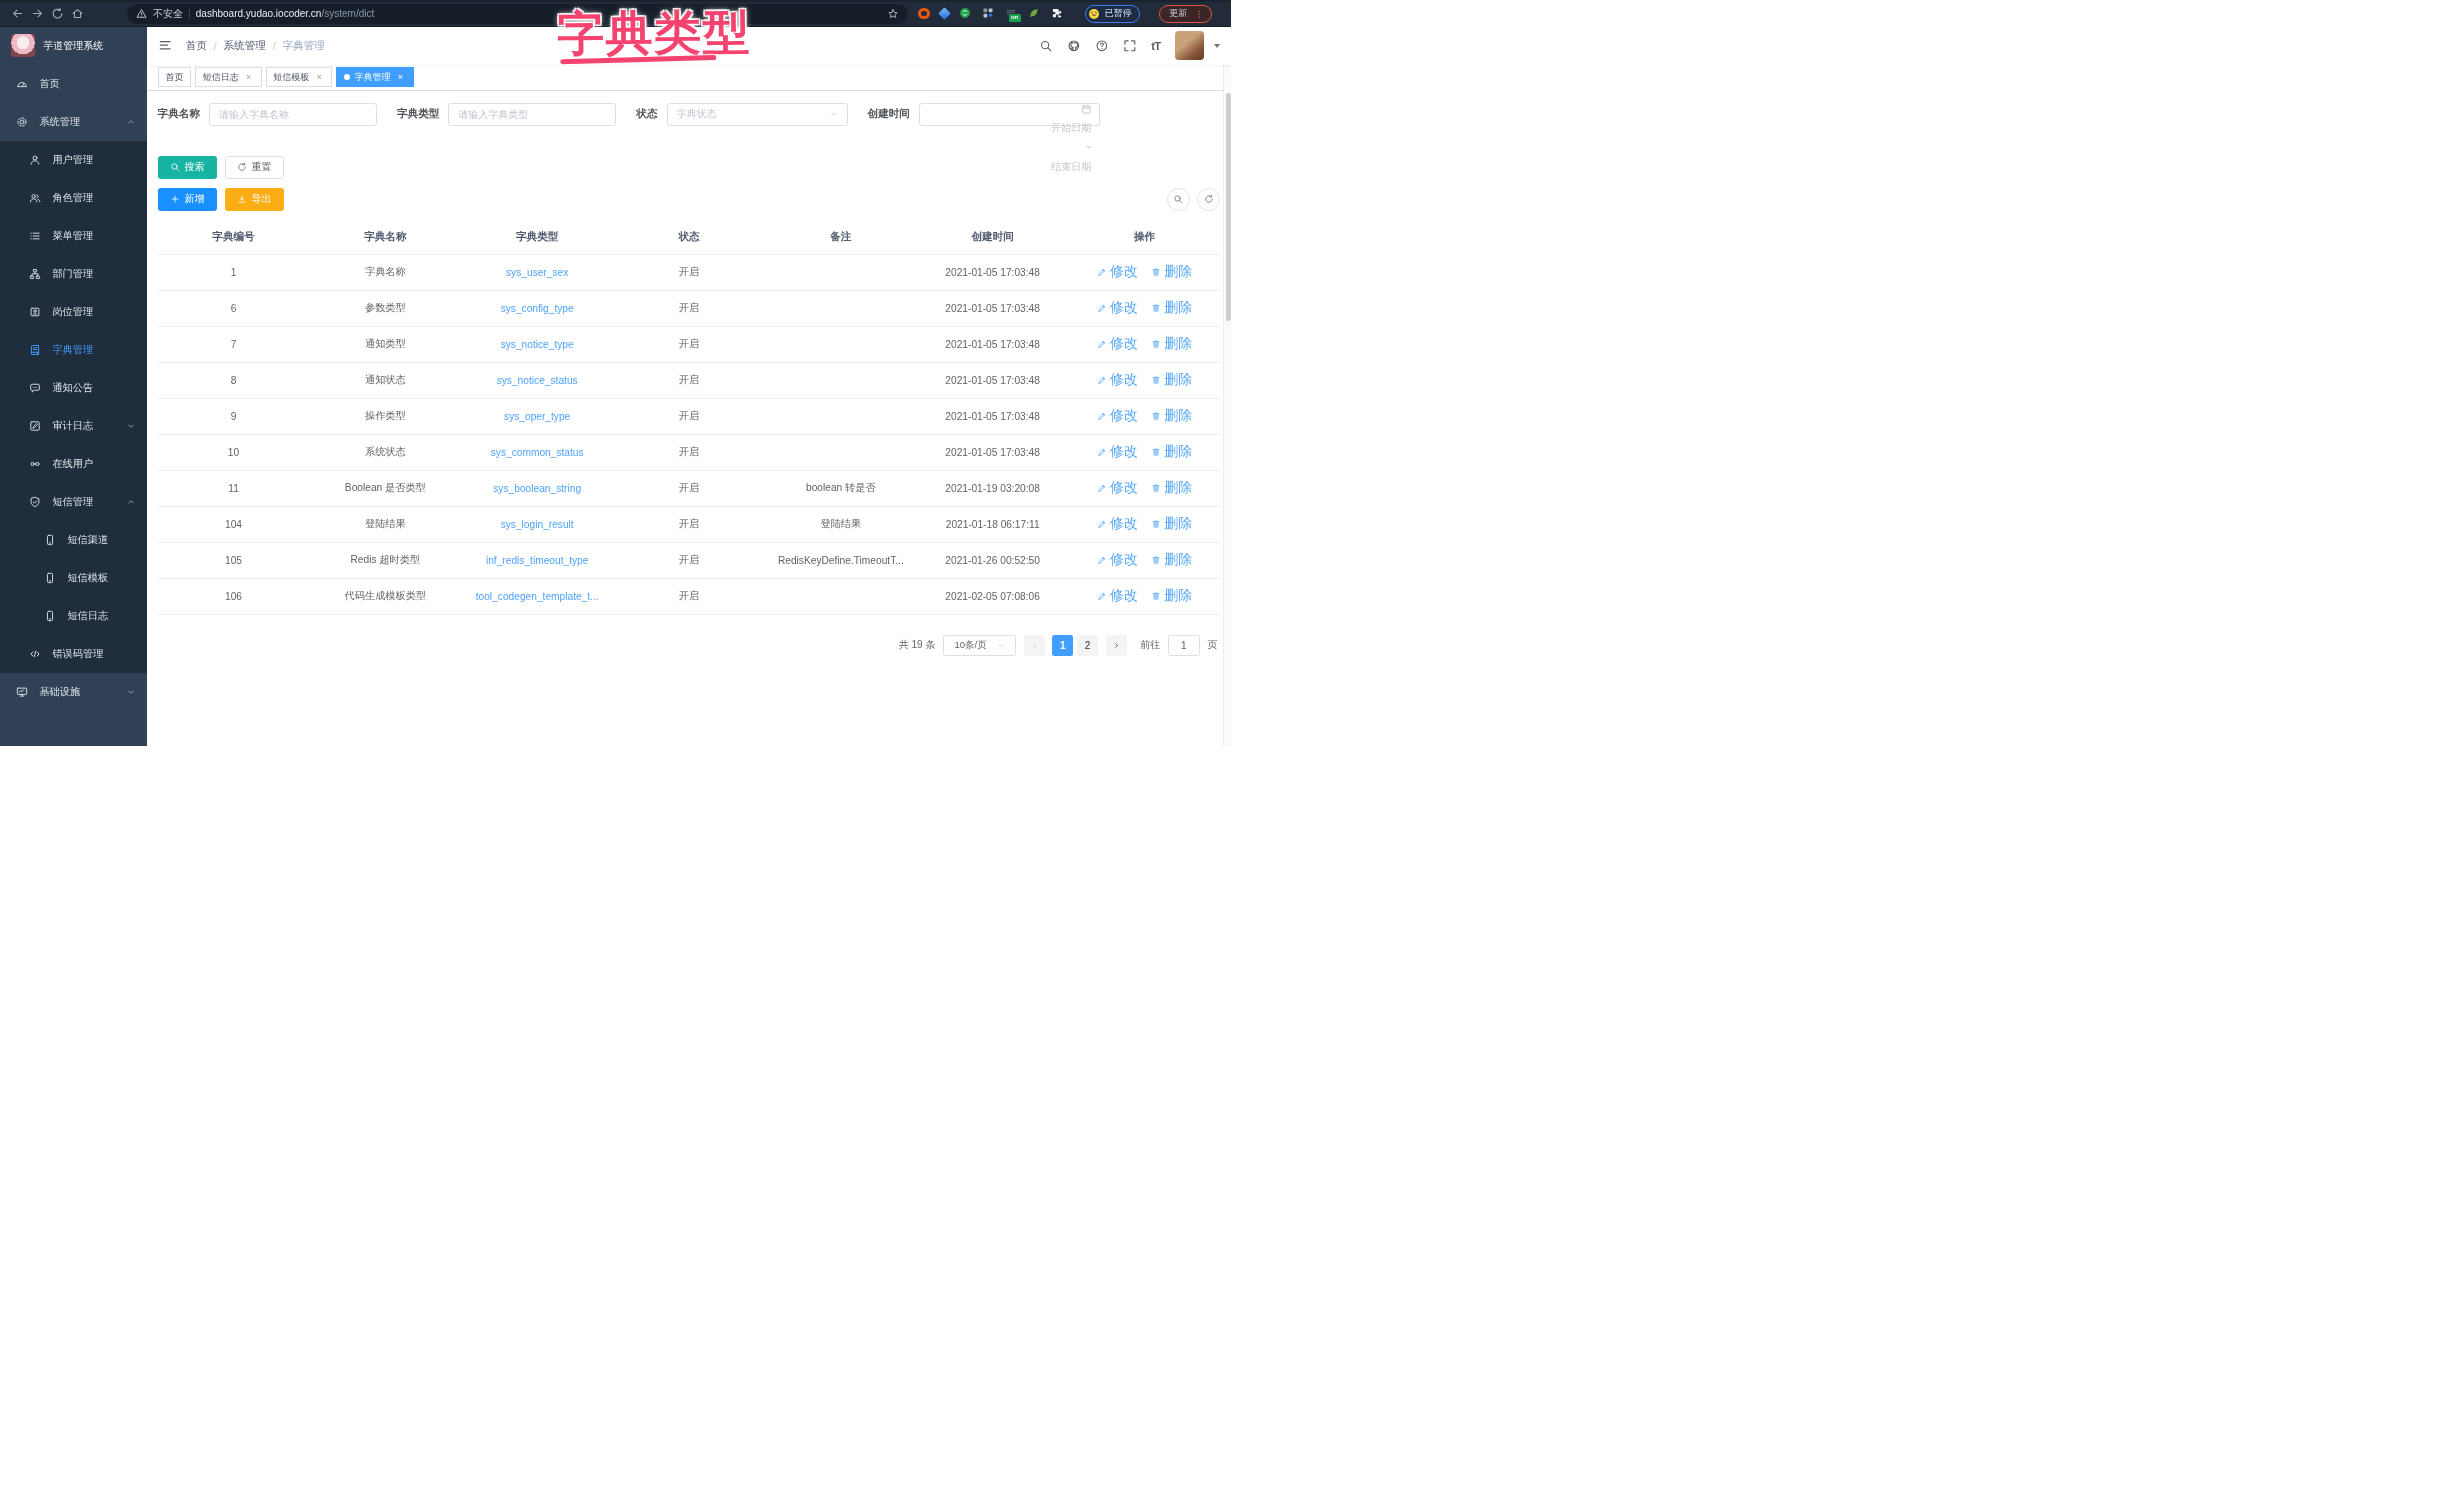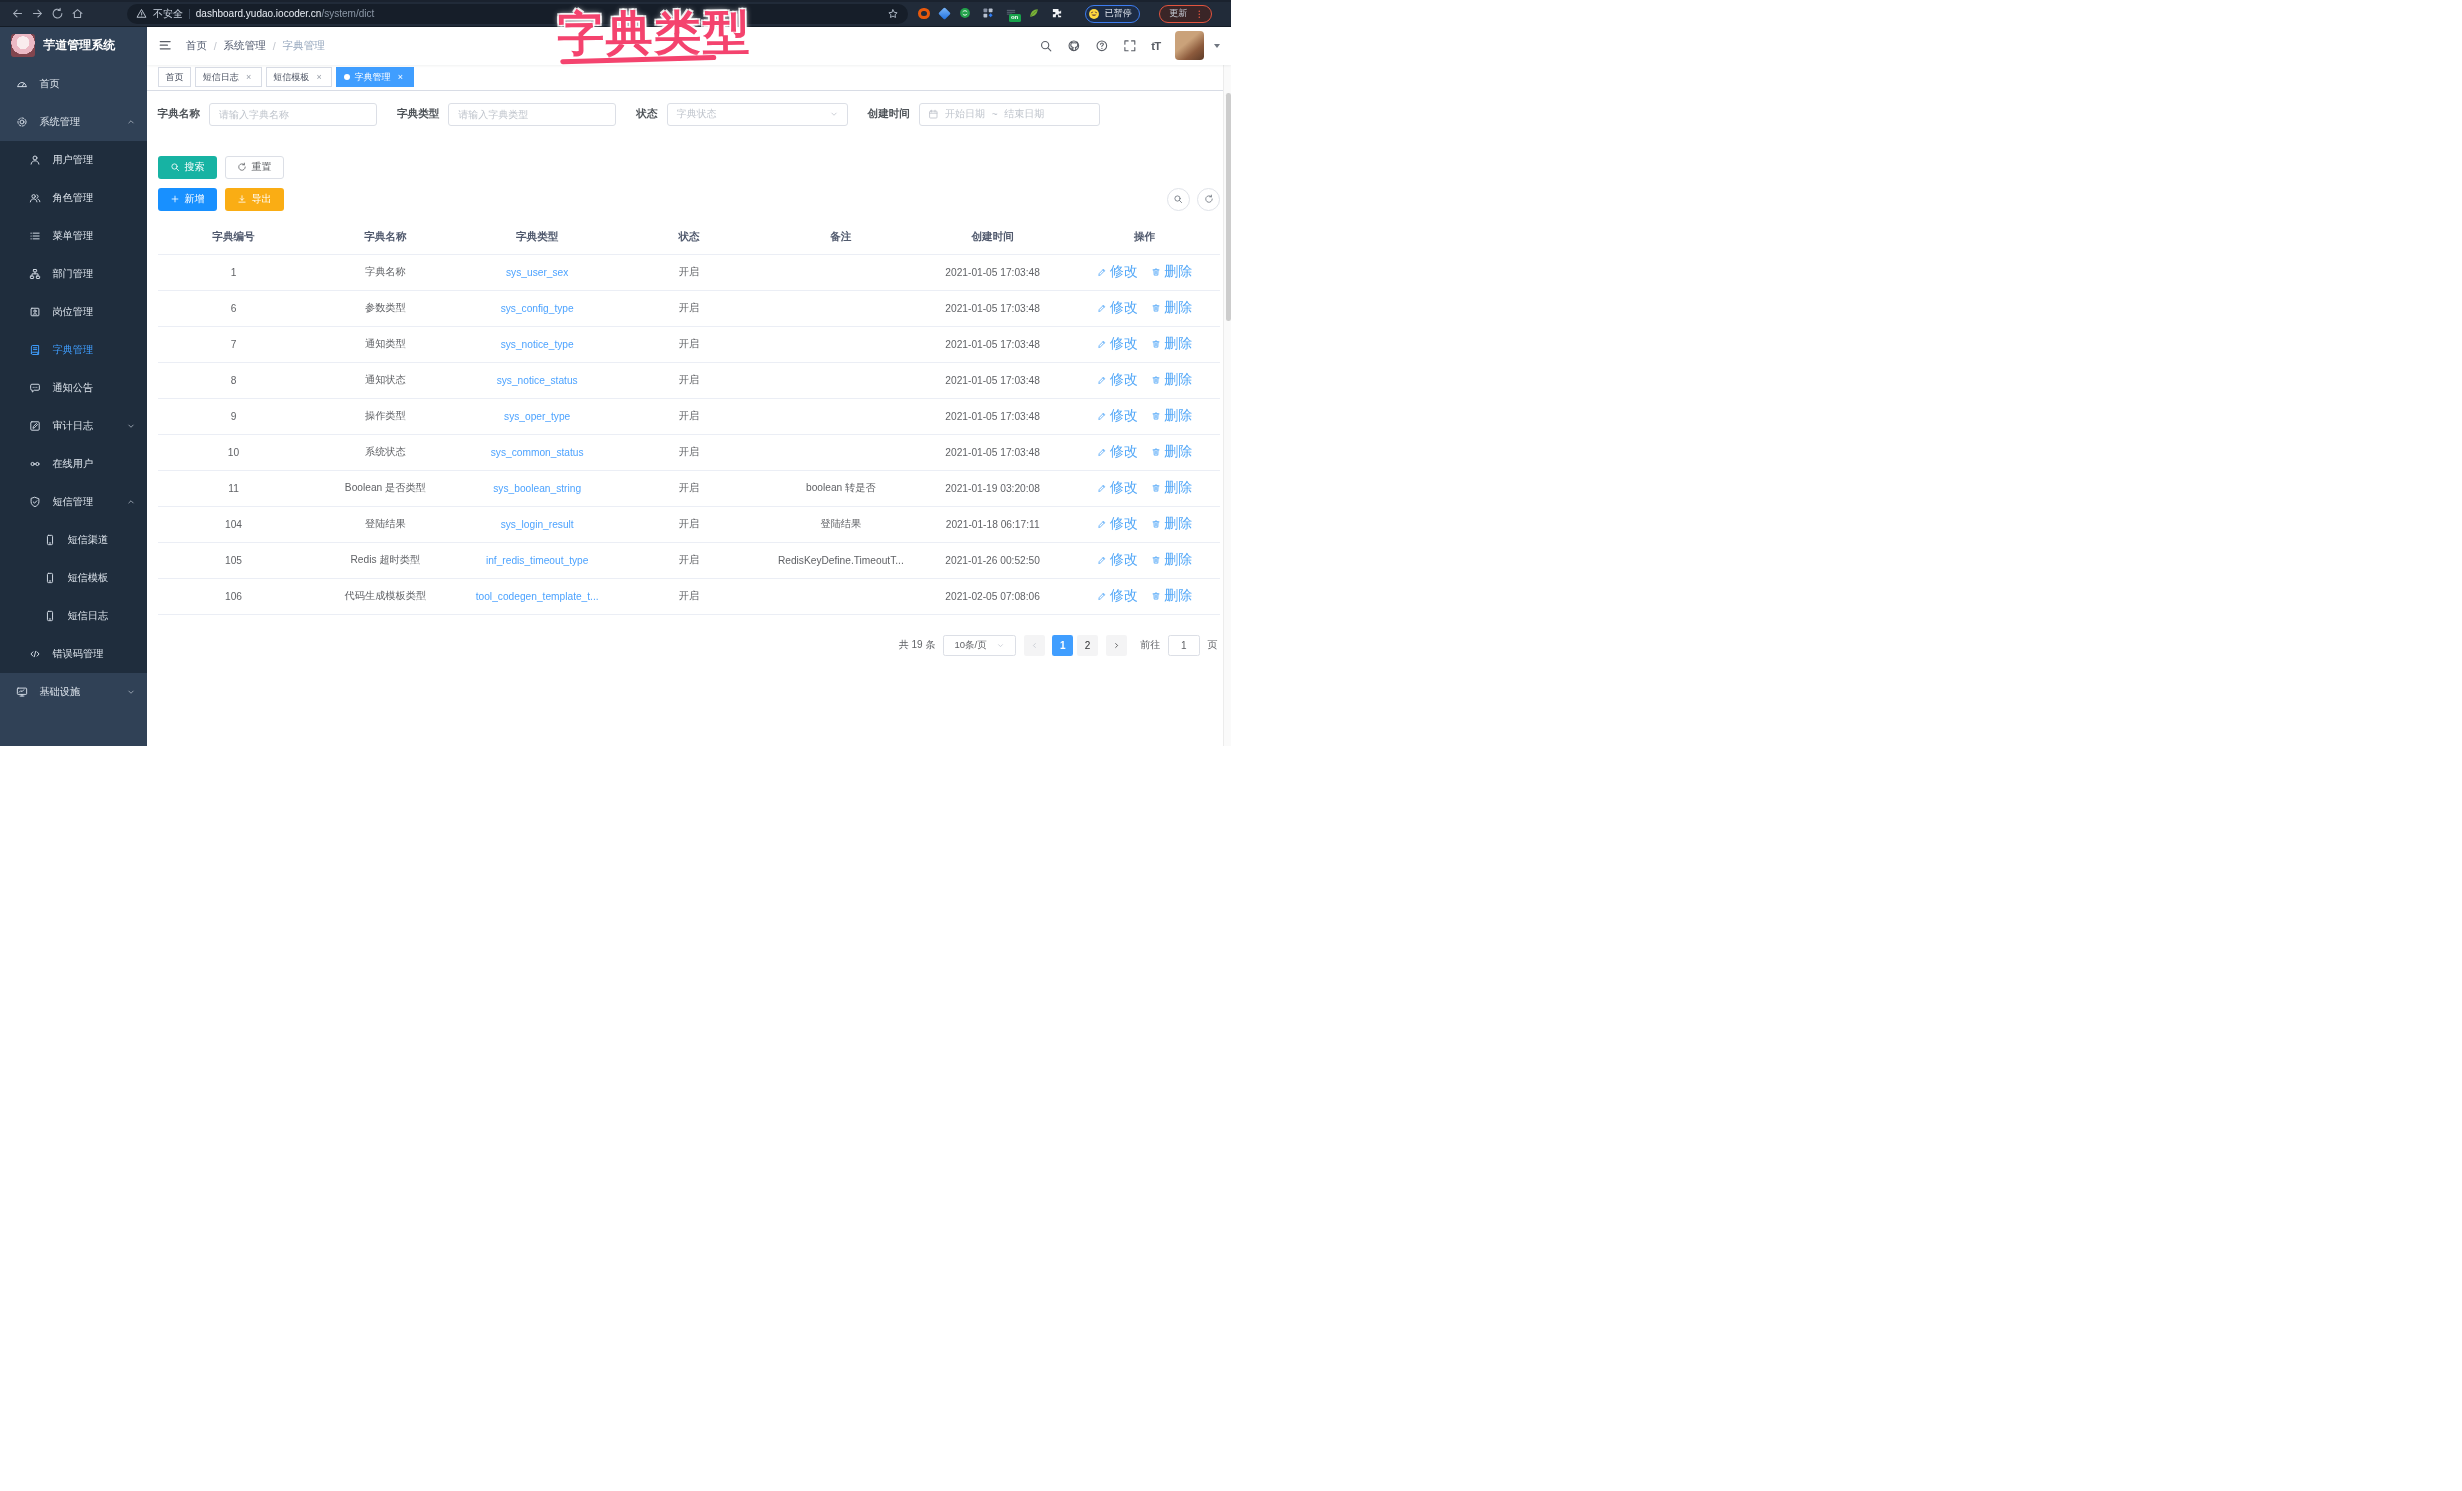--- a/index.html
+++ b/index.html
@@ -41,21 +41,21 @@
     text-shadow:0 0 3px #fff,0 0 6px #fff,1.5px 1.5px 0 rgba(255,255,255,.85),-1.5px -1.5px 0 rgba(255,255,255,.85),1.5px -1.5px 0 rgba(255,255,255,.85),-1.5px 1.5px 0 rgba(255,255,255,.85); }
   .annotation:after { content:""; position:absolute; left:3px; bottom:3px; width:156px; height:4.6px; background:#f4436e;
     border-radius:3px; transform:rotate(-1deg); box-shadow:0 0 3px #fff; }
 
   
   .app { display:flex; height:719px; }
   .sidebar { width:147px; background:#304156; flex:none; overflow:hidden; }
   .logo-row { height:38px; display:flex; align-items:center; padding-left:11.4px; gap:8.3px; }
   .logo-avatar { width:23.5px; height:23.5px; border-radius:3px; flex:none;
     background:radial-gradient(circle at 50% 38%, #f9ecee 0 34%, #ecb9c5 35% 62%, #82454e 63%); }
-  .logo-title { font-size:12px; font-weight:bold; color:#fff; }
+  .logo-title { font-size:10px; font-weight:normal; color:#fff; }
   .menu-item { height:38px; display:flex; align-items:center; padding:0 10.6px 0 16px; color:#dde4ec; font-size:10.2px; cursor:pointer; }
   .menu-item .mi-icon { width:12px; height:12px; margin-right:11.4px; display:flex; color:#d4dce6; }
   .menu-item.sub { background:#1f2d3d; padding-left:29px; }
   .menu-item.lv3 { padding-left:44px; }
   .menu-item.active, .menu-item.active .mi-icon { color:#409eff; }
   .menu-item .chev { margin-left:auto; width:10px; height:10px; color:#aab4c0; display:flex; }
 
   .main { flex:1; display:flex; flex-direction:column; min-width:0; }
   .navbar { height:38px; background:#fff; display:flex; align-items:center; padding:0 11.4px; box-shadow:0 0.8px 3px rgba(0,21,41,.08); position:relative; z-index:5; }
   .hamburger { width:14.4px; height:14.4px; color:#5a5e66; display:flex; }
@@ -81,21 +81,21 @@
   
   .filter-row { display:flex; align-items:center; }
   .fgroup { display:flex; align-items:center; margin-right:20px; }
   .f-label { font-size:10.6px; font-weight:600; color:#4e5358; margin-right:9px; white-space:nowrap; }
   .f-input { height:23px; border:0.8px solid #dcdfe6; border-radius:3px; padding:0 9px; font-size:10px; color:#606266; width:168px; background:#fff; outline:none; }
   .f-input::placeholder { color:#bfc4cc; }
   .f-select { width:181px; height:23px; border:0.8px solid #dcdfe6; border-radius:3px; padding:0 7.6px 0 9px;
     display:flex; align-items:center; justify-content:space-between; color:#bfc4cc; font-size:10px; cursor:pointer; }
   .f-select .chev { width:10px; height:10px; color:#c0c4cc; display:flex; }
   .f-date { width:181px; height:23px; border:0.8px solid #dcdfe6; border-radius:3px; padding:0 7.6px;
-    display:flex; align-items:center; gap:6.8px; color:#bfc4cc; font-size:10px; cursor:pointer; }
+    display:flex; align-items:flex-end; gap:6.8px; color:#bfc4cc; font-size:10px; cursor:pointer;flex-direction:column; }
   .f-date i.ic { width:10.6px; height:10.6px; color:#c0c4cc; }
   .f-date .dsep { color:#bfc4cc; }
 
   
   .btn-row { margin-top:30px; display:flex; gap:7.6px; }
   .toolbar-row { margin-top:9px; display:flex; gap:7.6px; align-items:center; }
   .btn { height:23px; border-radius:3px; padding:0 11.4px; font-size:10px; display:inline-flex; align-items:center; gap:4.6px;
     border:0.8px solid transparent; background:#fff; cursor:pointer; font-family:inherit; }
   .btn i.ic { width:10px; height:10px; }
   .btn-search { background:#17b3a3; color:#fff; }

